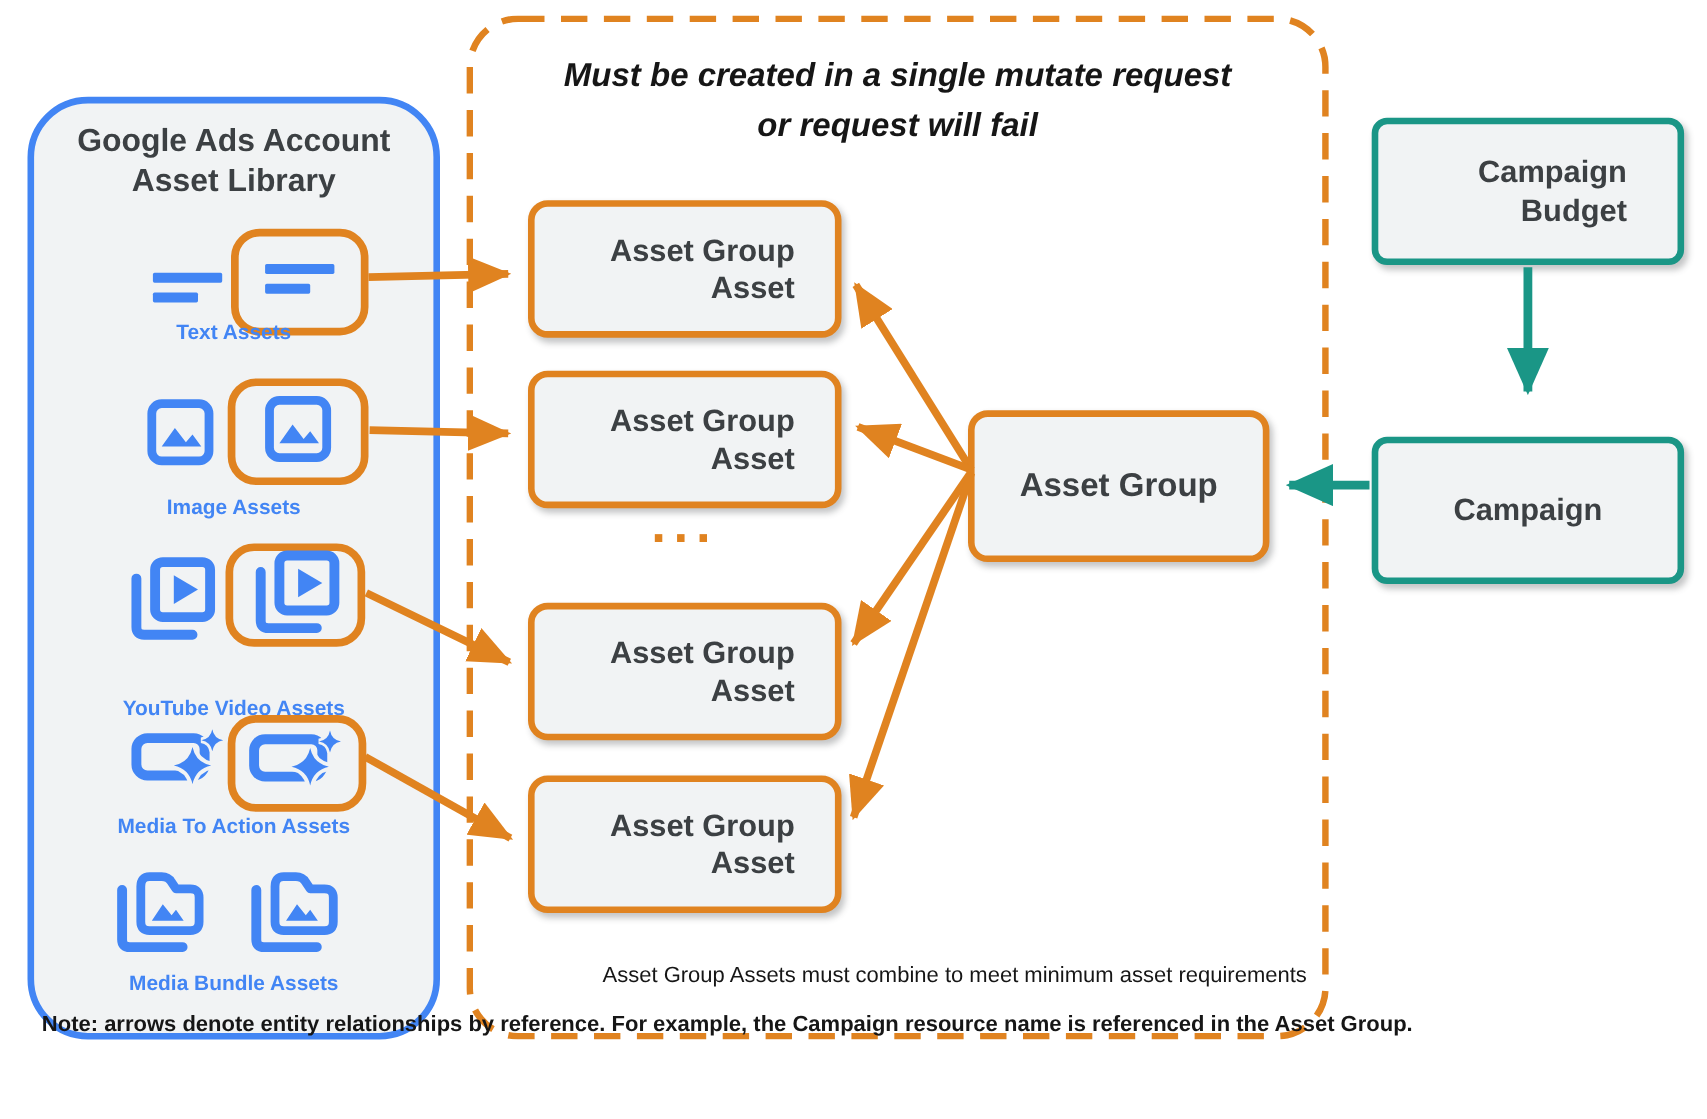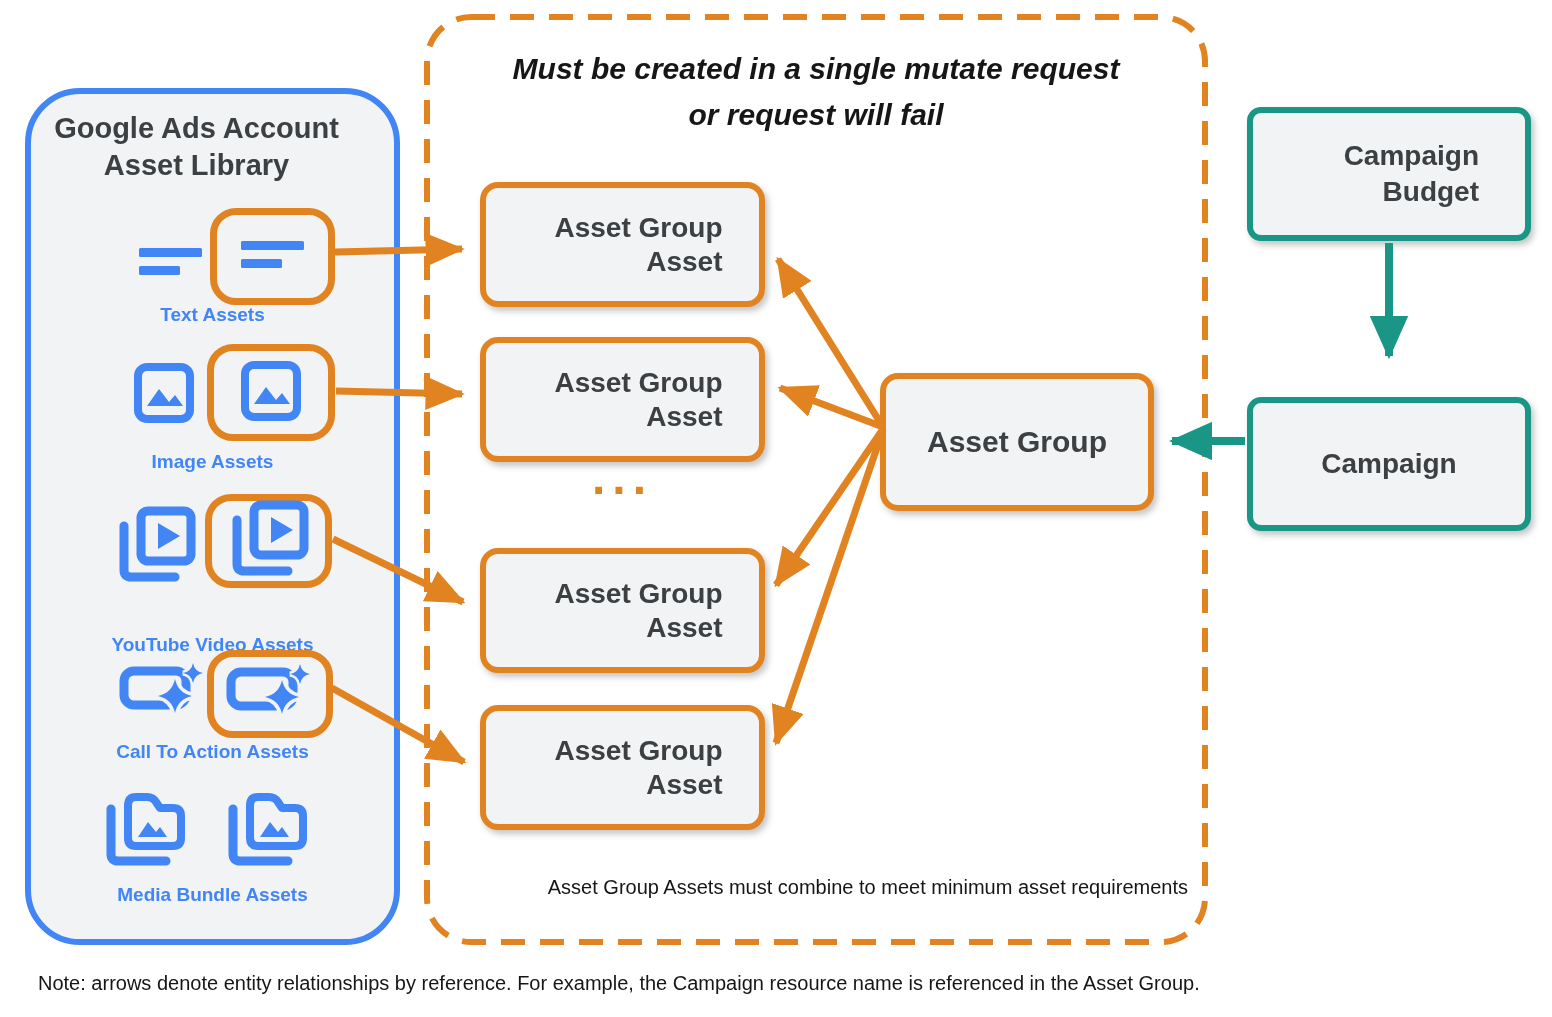--- a/index.html
+++ b/index.html
@@ -11,21 +11,21 @@
     --dark:#3C4043;
     --ink:#161616;
   }
   html,body{margin:0;padding:0;background:#fff;}
   body{font-family:"Liberation Sans","DejaVu Sans",sans-serif;}
   .canvas{position:relative;width:1552px;height:1017px;background:#fff;overflow:hidden;}
 
   
   .library-panel{position:absolute;left:25px;top:88px;width:375px;height:857px;
     background:var(--panel-fill);border:6px solid var(--blue);border-radius:55px;box-sizing:border-box;}
-  .library-title{position:absolute;left:14px;top:110px;width:365px;text-align:center;
+  .library-title{position:absolute;left:30px;top:110px;width:365px;text-align:center;
     font-size:29px;font-weight:bold;color:var(--dark);line-height:37px;}
 
   .lib-label{position:absolute;left:30px;width:365px;text-align:center;
     font-size:19px;font-weight:bold;color:var(--blue);}
 
   .hl-box{position:absolute;border:7px solid var(--orange);border-radius:26px;box-sizing:border-box;
     display:flex;align-items:center;justify-content:center;}
 
   .icon-abs{position:absolute;display:flex;align-items:center;justify-content:center;}
 
@@ -47,22 +47,22 @@
   .aga .wrap{width:200px;}
 
   .asset-group{left:880px;top:373px;width:274px;height:138px;font-size:30px;}
   .campaign-budget{left:1247px;top:107px;width:284px;height:134px;font-size:28px;line-height:36px;}
   .campaign-budget .wrap{width:180px;}
   .campaign{left:1247px;top:397px;width:284px;height:134px;font-size:28px;}
 
   .ellipsis{position:absolute;left:480px;top:458px;width:285px;text-align:center;
     font-size:48px;font-weight:bold;color:var(--orange);letter-spacing:7px;line-height:40px;}
 
-  .note{position:absolute;left:38px;top:972px;width:1480px;
-    font-size:20px;font-weight:normal;color:var(--ink);}
+  .note{position:absolute;left:38px;top:920px;width:1480px;
+    font-size:20px;font-weight:bold;color:var(--ink);}
 
   .arrow-layer{position:absolute;left:0;top:0;width:1552px;height:1017px;pointer-events:none;}
 </style>
 </head>
 <body>
 
 <div class="canvas">
 
   <div class="library-panel"></div>
   <div class="library-title">Google Ads Account Asset Library</div>
@@ -74,21 +74,21 @@
       </svg>
   </div>
   <div class="hl-box" style="left:210px;top:208px;width:125px;height:97px;">
     <span>
       <svg width="66" height="32" viewBox="0 0 66 32">
           <rect x="1" y="2" width="63" height="9" rx="1.5" fill="#4285F4"></rect>
           <rect x="1" y="20" width="41" height="9" rx="1.5" fill="#4285F4"></rect>
         </svg>
     </span>
   </div>
-  <div class="lib-label" style="top:304px;">Text Assets</div>
+  <div class="lib-label" style="top:292px;">Text Assets</div>
 
   <div class="icon-abs" style="left:133px;top:362px;">
     <svg width="62" height="62" viewBox="0 0 62 62">
         <rect x="5" y="5" width="52" height="52" rx="9" fill="none" stroke="#4285F4" stroke-width="8"></rect>
         <path d="M14 44 L26 27 L36 40 L42 33 L50 44 Z" fill="#4285F4"></path>
       </svg>
   </div>
   <div class="hl-box" style="left:207px;top:344px;width:128px;height:97px;">
     <span>
       <svg width="62" height="62" viewBox="0 0 62 62">
@@ -126,21 +126,21 @@
   </div>
   <div class="hl-box" style="left:207px;top:650px;width:126px;height:88px;">
     <span>
       <svg width="88" height="58" viewBox="0 0 88 58">
           <rect x="5" y="9" width="62" height="34" rx="10" fill="none" stroke="#4285F4" stroke-width="9"></rect>
           <path d="M56 17 Q59 31 73 34 Q59 37 56 51 Q53 37 39 34 Q53 31 56 17 Z" fill="#4285F4" stroke="#F1F3F4" stroke-width="7" paint-order="stroke"></path>
           <path d="M74 1 Q75.5 9.5 84 11 Q75.5 12.5 74 21 Q72.5 12.5 64 11 Q72.5 9.5 74 1 Z" fill="#4285F4" stroke="#F1F3F4" stroke-width="5" paint-order="stroke"></path>
         </svg>
     </span>
   </div>
-  <div class="lib-label" style="top:741px;">Call To Action Assets</div>
+  <div class="lib-label" style="top:741px;">Media To Action Assets</div>
 
   <div class="icon-abs" style="left:101px;top:782px;">
     <svg width="90" height="88" viewBox="0 0 90 88">
         <path d="M10 27 V72 Q10 79 17 79 H65" fill="none" stroke="#4285F4" stroke-width="9" stroke-linecap="round"></path>
         <path d="M27 24 Q27 15 35 15 H46 Q52 15 55 20 L59 26 H72 Q80 26 80 34 V56 Q80 64 72 64 H35 Q27 64 27 56 Z" fill="none" stroke="#4285F4" stroke-width="8" stroke-linejoin="round"></path>
         <path d="M37 55 L47 40 L55 50 L59 45 L66 55 Z" fill="#4285F4"></path>
       </svg>
   </div>
   <div class="icon-abs" style="left:223px;top:782px;">
     <svg width="90" height="88" viewBox="0 0 90 88">

